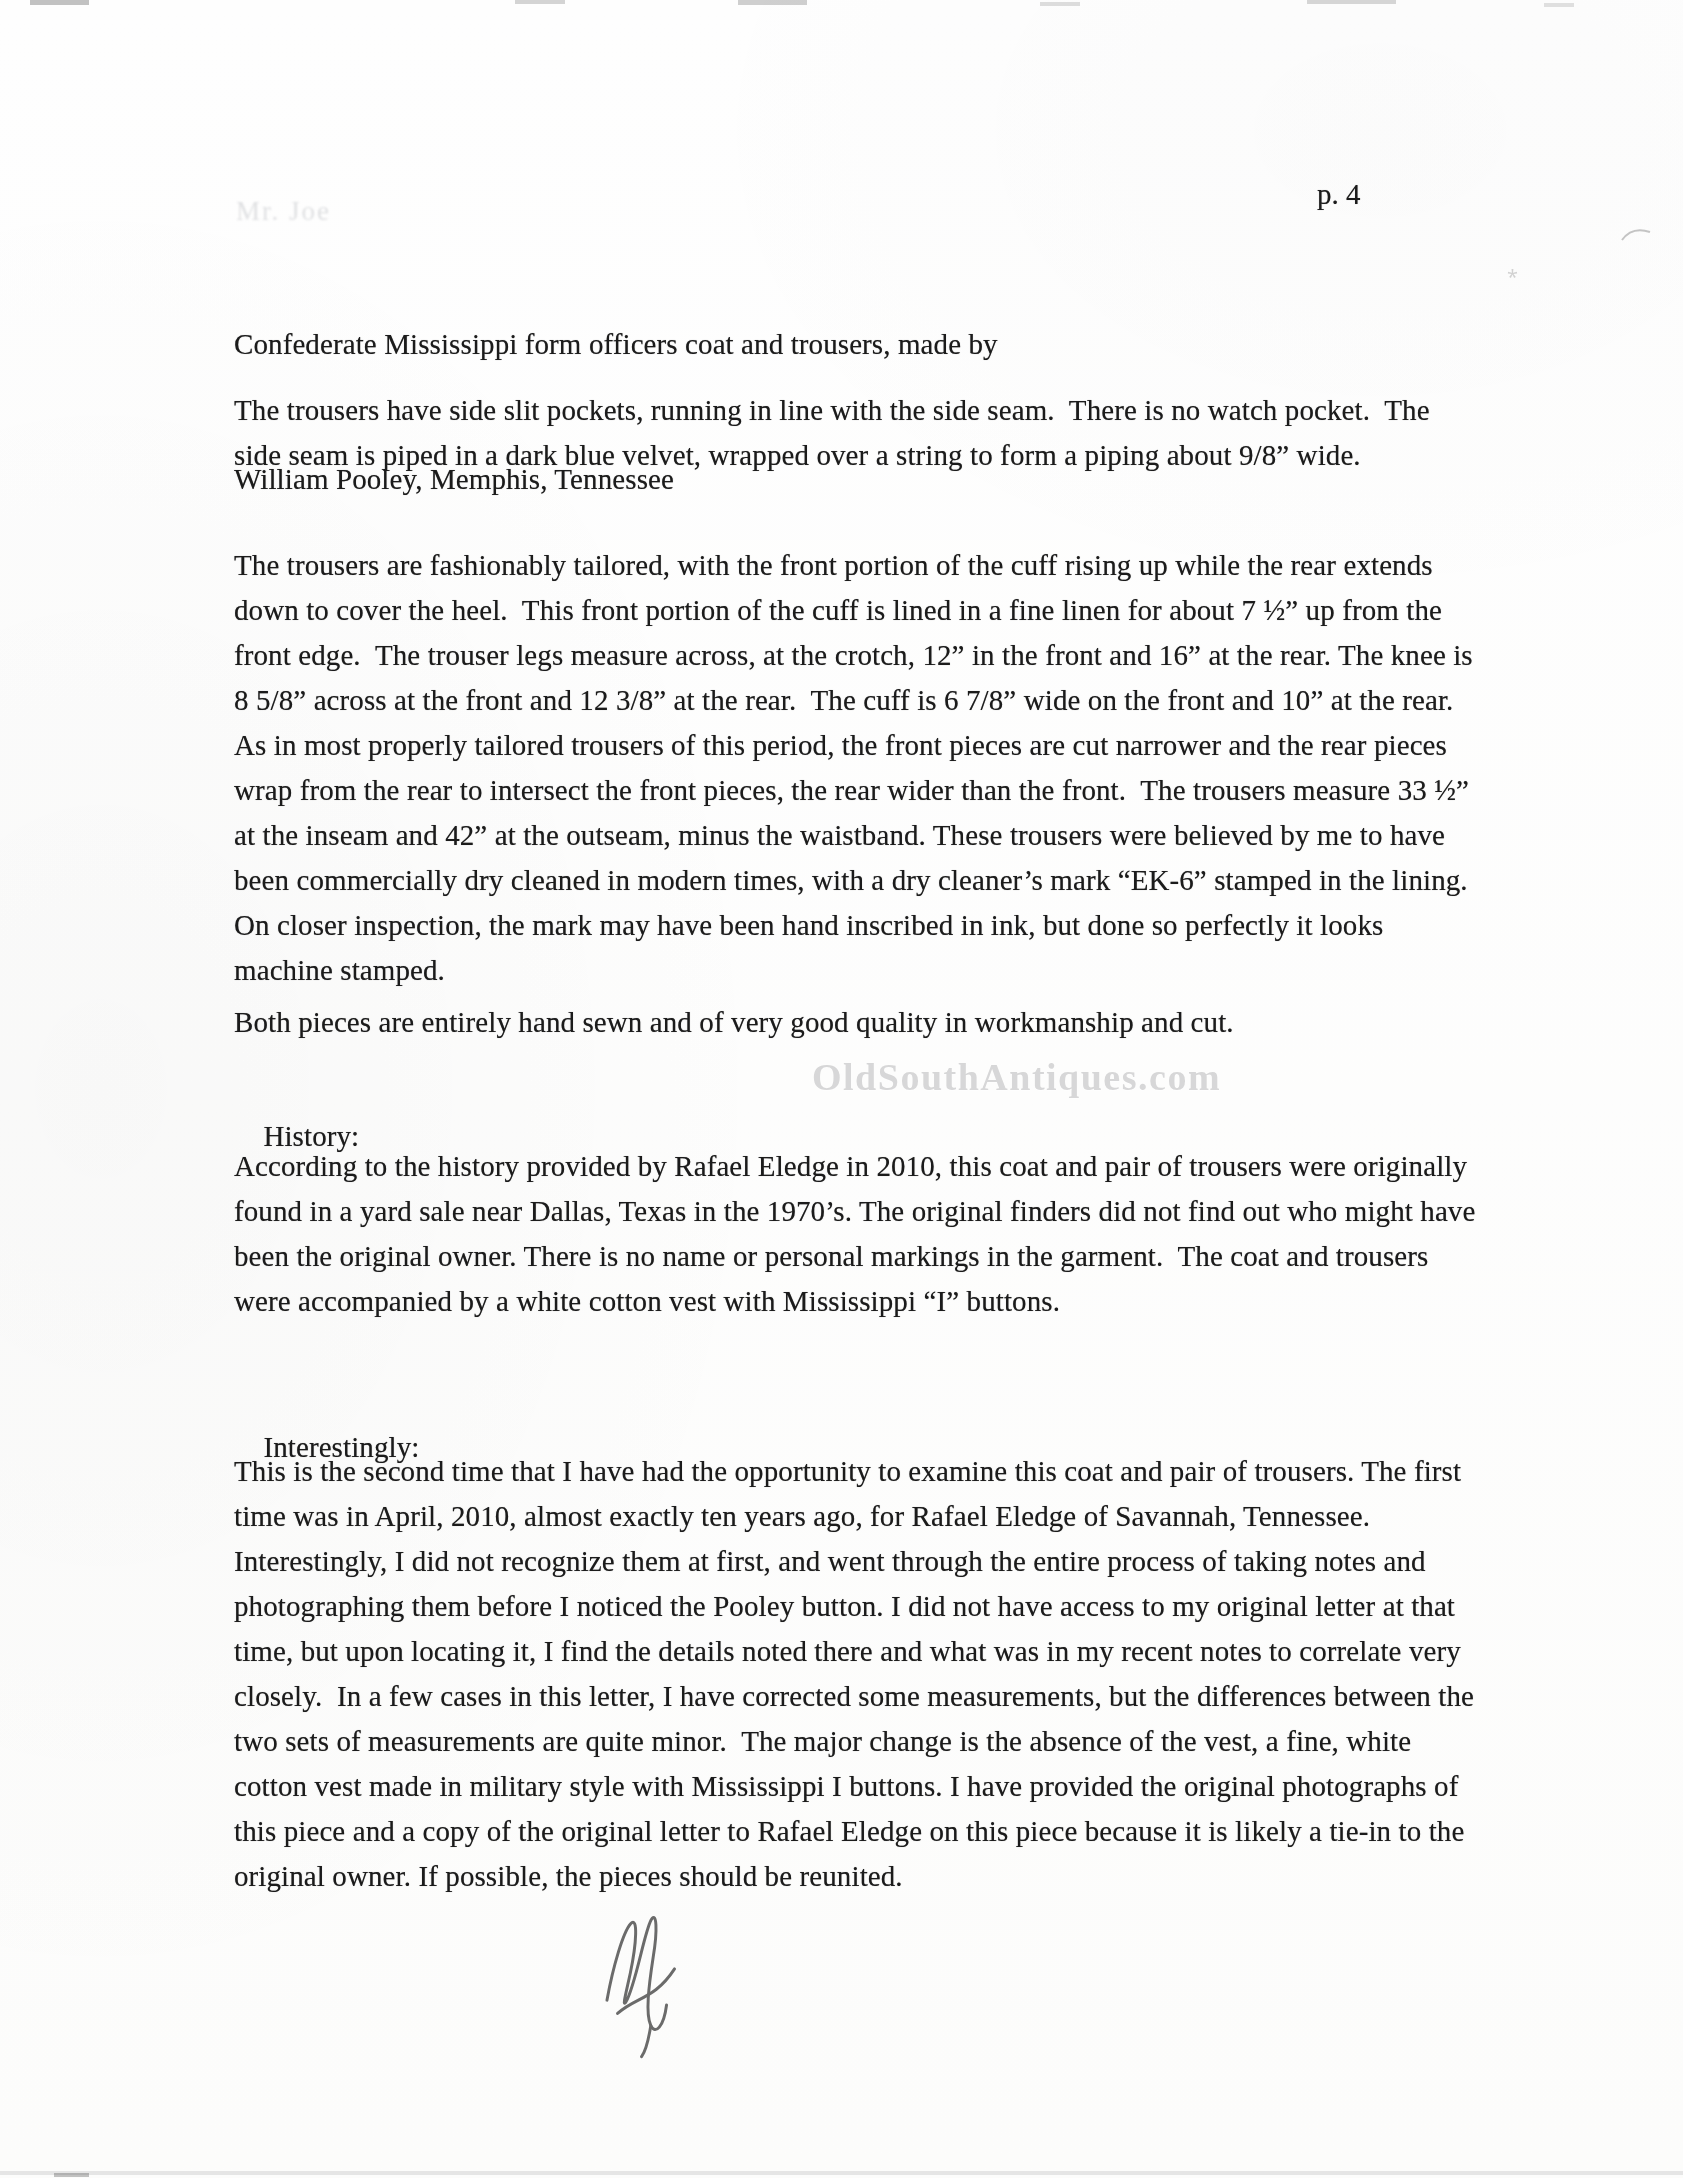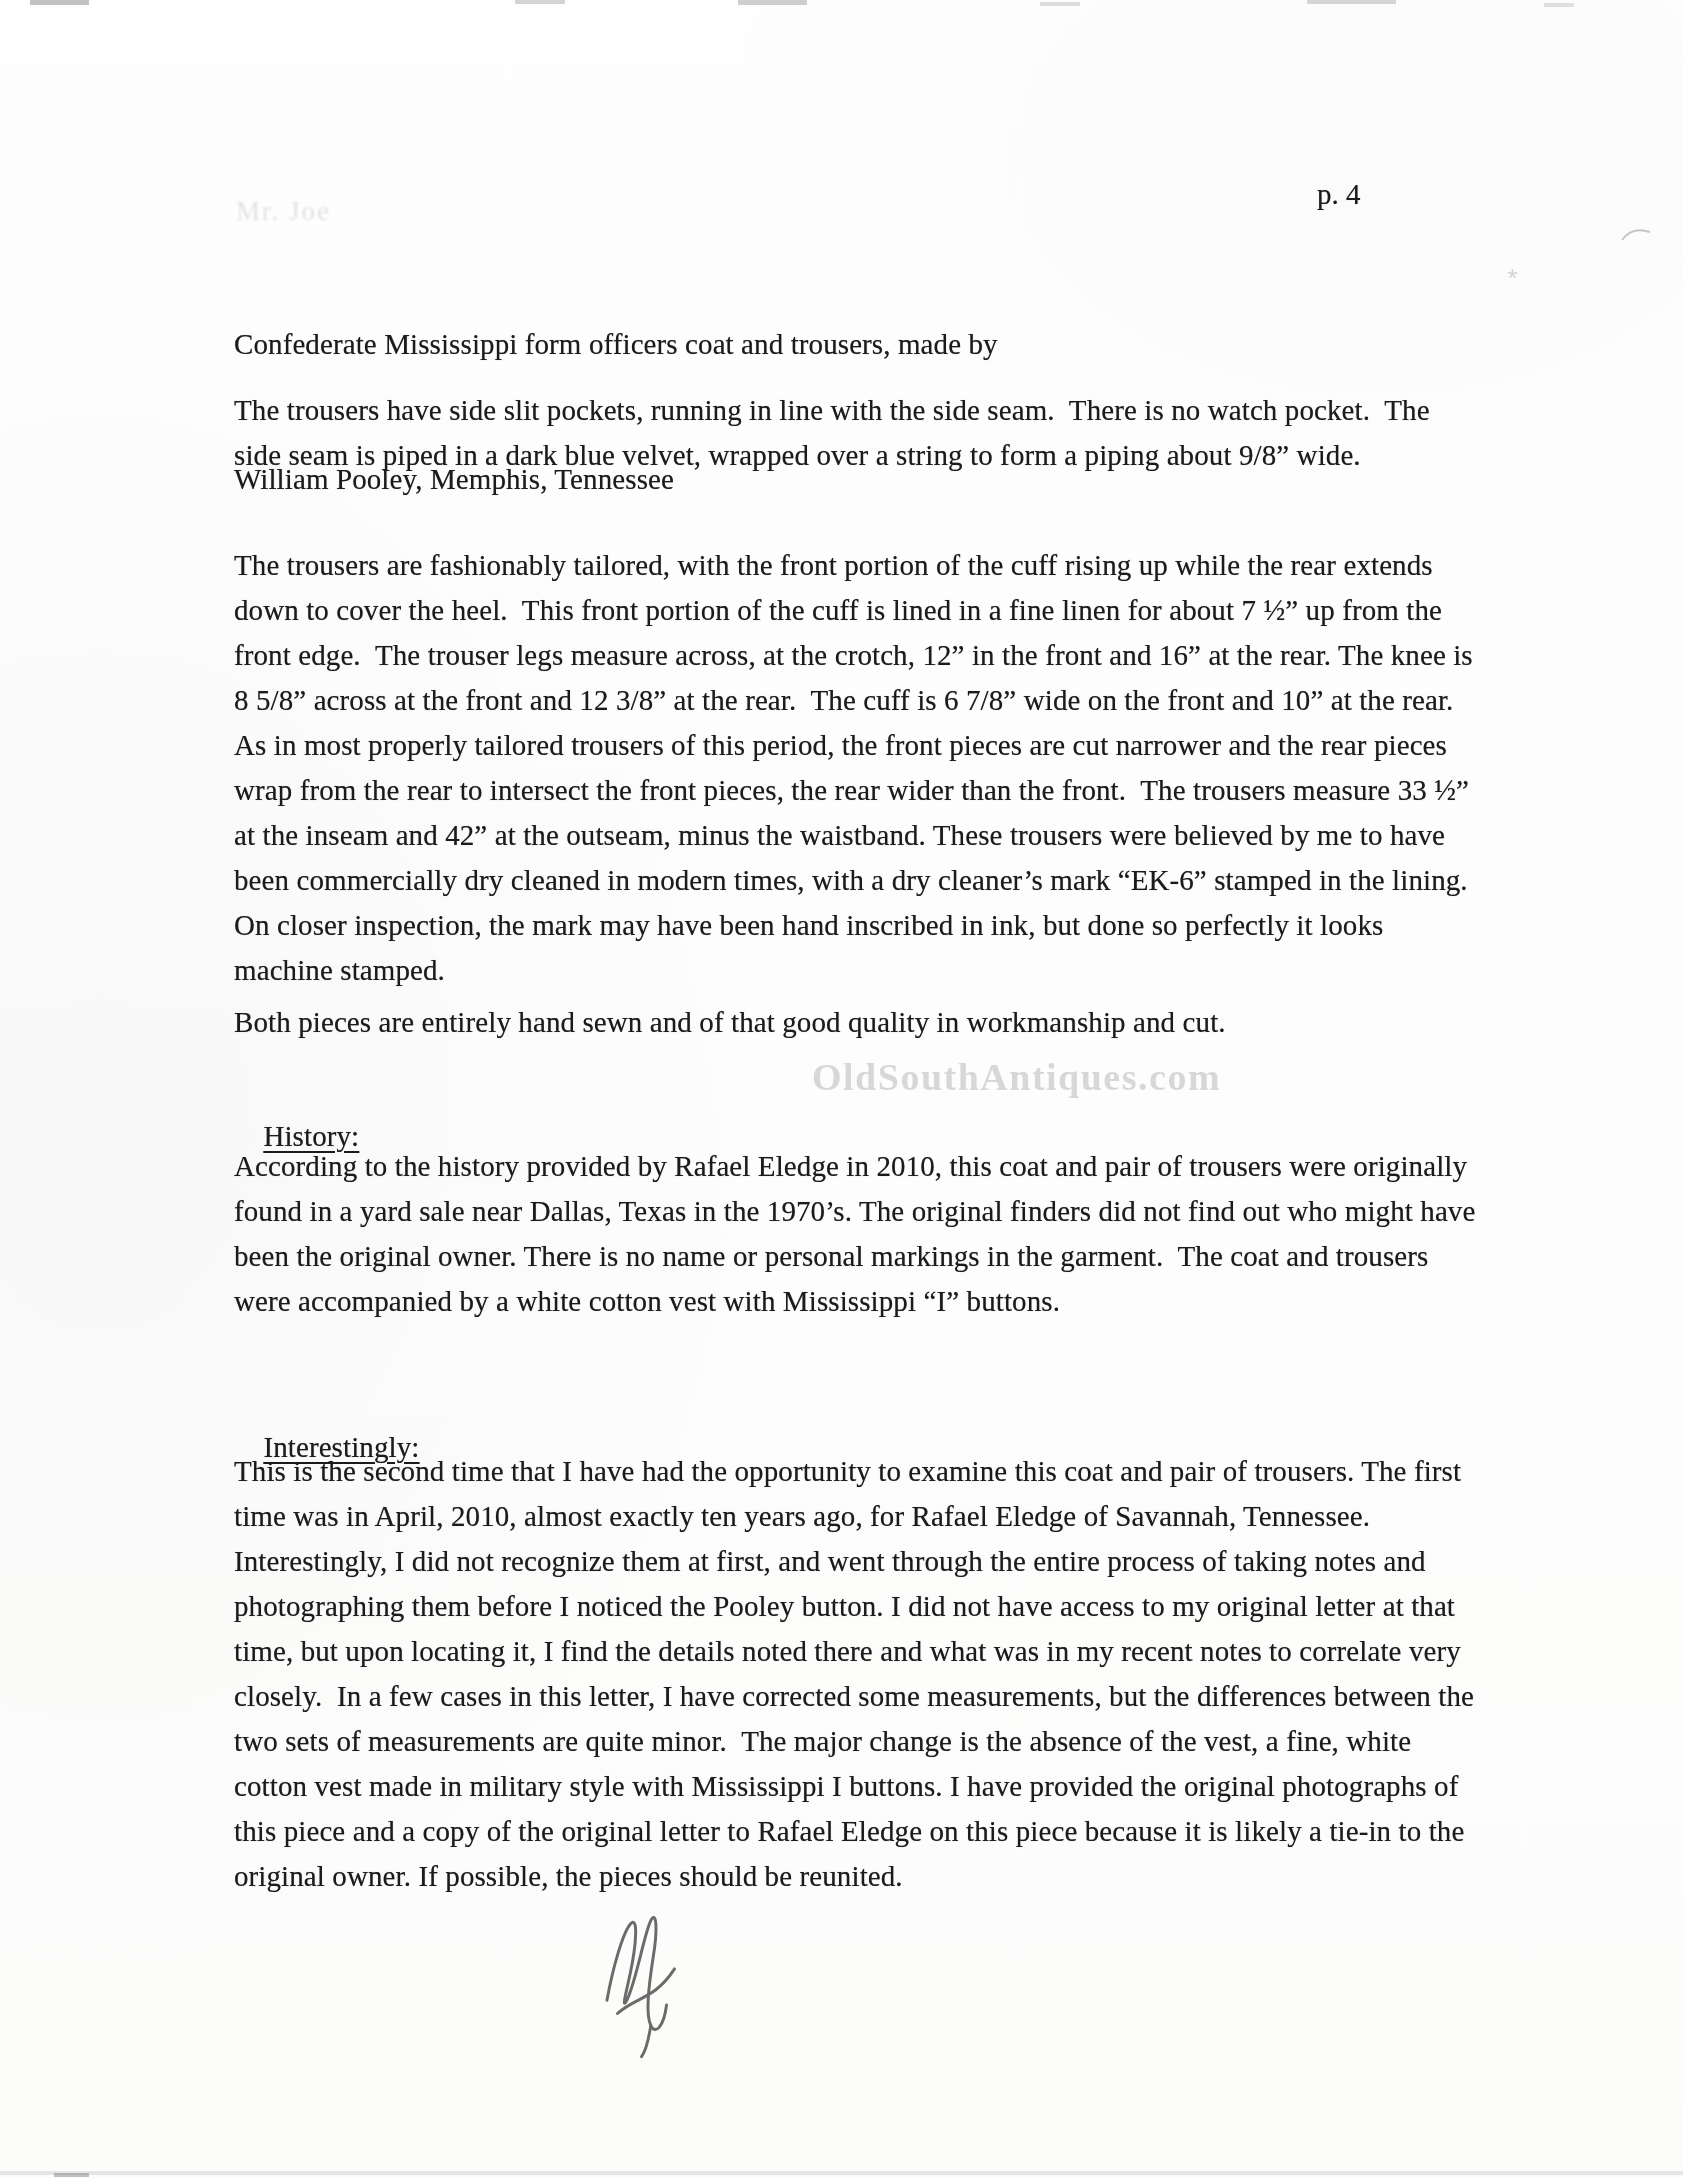--- a/index.html
+++ b/index.html
@@ -32,21 +32,20 @@
   }
   .erased{
     position:absolute;
     left:236px;top:196px;
     font-size:27px;
     color:rgba(115,118,128,0.22);
     filter:blur(1.3px);
     letter-spacing:2px;
   }
   .heading{
-    text-decoration:underline;
     text-underline-offset:5px;
     text-decoration-thickness:2px;
   }
   .watermark{
     position:absolute;
     left:812px;top:1055px;
     font-size:38px;
     font-weight:bold;
     color:rgba(105,105,108,0.26);
     letter-spacing:1.5px;
@@ -93,21 +92,21 @@
 
   <div class="textblock" style="top:232px;">
     <div>Confederate Mississippi form officers coat and trousers, made by</div>
     <div>William Pooley, Memphis, Tennessee</div>
   </div>
 
   <div class="textblock" style="top:388px;">The trousers have side slit pockets, running in line with the side seam.  There is no watch pocket.  The side seam is piped in a dark blue velvet, wrapped over a string to form a piping about 9/8” wide.</div>
 
   <div class="textblock" style="top:543px;">The trousers are fashionably tailored, with the front portion of the cuff rising up while the rear extends down to cover the heel.  This front portion of the cuff is lined in a fine linen for about 7 ½” up from the front edge.  The trouser legs measure across, at the crotch, 12” in the front and 16” at the rear. The knee is 8 5/8” across at the front and 12 3/8” at the rear.  The cuff is 6 7/8” wide on the front and 10” at the rear.  As in most properly tailored trousers of this period, the front pieces are cut narrower and the rear pieces wrap from the rear to intersect the front pieces, the rear wider than the front.  The trousers measure 33 ½” at the inseam and 42” at the outseam, minus the waistband. These trousers were believed by me to have been commercially dry cleaned in modern times, with a dry cleaner’s mark “EK-6” stamped in the lining. On closer inspection, the mark may have been hand inscribed in ink, but done so perfectly it looks machine stamped.</div>
 
-  <div class="textblock" style="top:1000px;">Both pieces are entirely hand sewn and of that good quality in workmanship and cut.</div>
+  <div class="textblock" style="top:1000px;">Both pieces are entirely hand sewn and of very good quality in workmanship and cut.</div>
 
   <div class="watermark">OldSouthAntiques.com</div>
 
   <div class="textblock" style="top:1069px;">
     <span class="heading">History:</span>
   </div>
   <div class="textblock" style="top:1144px;">According to the history provided by Rafael Eledge in 2010, this coat and pair of trousers were originally found in a yard sale near Dallas, Texas in the 1970’s. The original finders did not find out who might have been the original owner. There is no name or personal markings in the garment.  The coat and trousers were accompanied by a white cotton vest with Mississippi “I” buttons.</div>
 
   <div class="textblock" style="top:1380px;">
     <span class="heading">Interestingly:</span>

